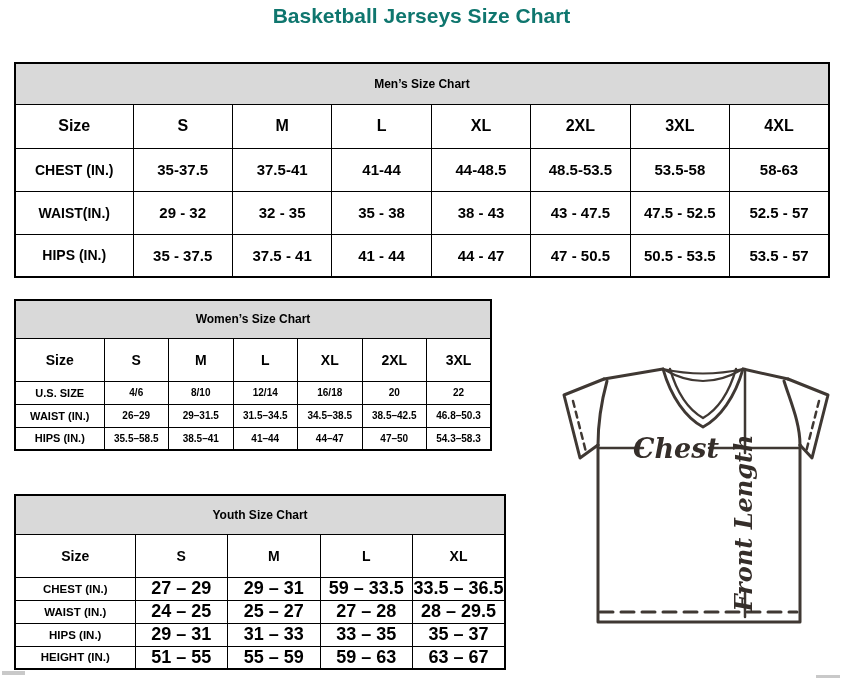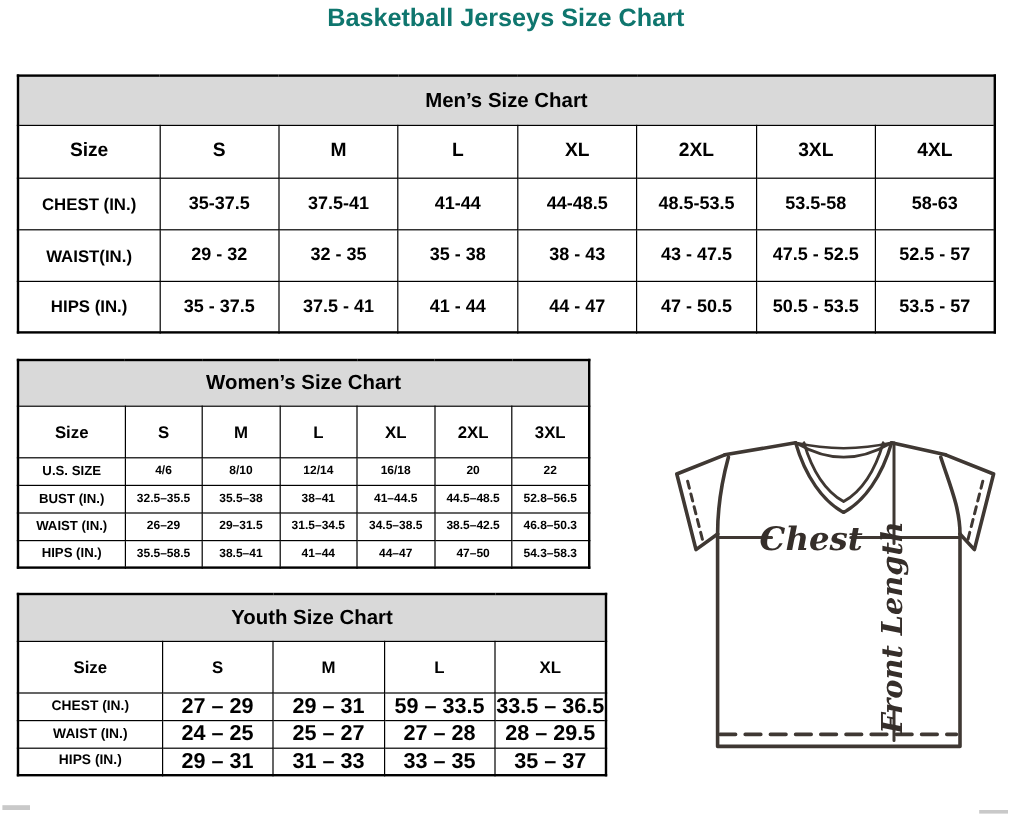--- a/index.html
+++ b/index.html
@@ -17,21 +17,21 @@
   }
   
   table.chart{
     position:absolute;border-collapse:collapse;table-layout:fixed;
     background:#fff;border:2px solid #000;
   }
   table.chart th, table.chart td{
     border:1px solid #000;text-align:center;vertical-align:middle;
     padding:0;font-weight:bold;color:#000;white-space:nowrap;
   }
-  tr.band th{background:#d9d9d9;font-size:17px;}
+  tr.band th{background:#d9d9d9;font-size:12px;}
   
   table.men{left:14px;top:62px;width:816px;}
   .men tr.band{height:41px;}
   .men tr.sizes{height:44px;}
   .men tr.data{height:43px;}
   .men tr.sizes th{font-size:16px;}
   .men tr.data td{font-size:15px;}
   .men th.label, .men td.label{font-size:14px;}
   .men col.col-label{width:118px;}
   
@@ -154,29 +154,20 @@
         <tr class="data">
           <th class="label">U.S. SIZE</th>
           <td>4/6</td>
           <td>8/10</td>
           <td>12/14</td>
           <td>16/18</td>
           <td>20</td>
           <td>22</td>
         </tr>
         <tr class="data">
-          <th class="label">BUST (IN.)</th>
-          <td>32.5–35.5</td>
-          <td>35.5–38</td>
-          <td>38–41</td>
-          <td>41–44.5</td>
-          <td>44.5–48.5</td>
-          <td>52.8–56.5</td>
-        </tr>
-        <tr class="data">
           <th class="label">WAIST (IN.)</th>
           <td>26–29</td>
           <td>29–31.5</td>
           <td>31.5–34.5</td>
           <td>34.5–38.5</td>
           <td>38.5–42.5</td>
           <td>46.8–50.3</td>
         </tr>
         <tr class="data">
           <th class="label">HIPS (IN.)</th>
@@ -222,20 +213,27 @@
           <td>27 – 28</td>
           <td>28 – 29.5</td>
         </tr>
         <tr class="data">
           <th class="label">HIPS (IN.)</th>
           <td>29 – 31</td>
           <td>31 – 33</td>
           <td>33 – 35</td>
           <td>35 – 37</td>
         </tr>
+        <tr class="data">
+          <th class="label">HEIGHT (IN.)</th>
+          <td>51 – 55</td>
+          <td>55 – 59</td>
+          <td>59 – 63</td>
+          <td>63 – 67</td>
+        </tr>
       </tbody>
     </table>
 
   <div class="jersey">
     <svg width="272" height="262" viewBox="0 0 272 262">
       <g fill="none" stroke="#3f3833" stroke-linecap="round" stroke-linejoin="round">
 
         <path d="M38,80 L38,257 L240,257 L240,80" stroke-width="3"></path>
 
         <path d="M44,14 L103,4" stroke-width="3"></path>

